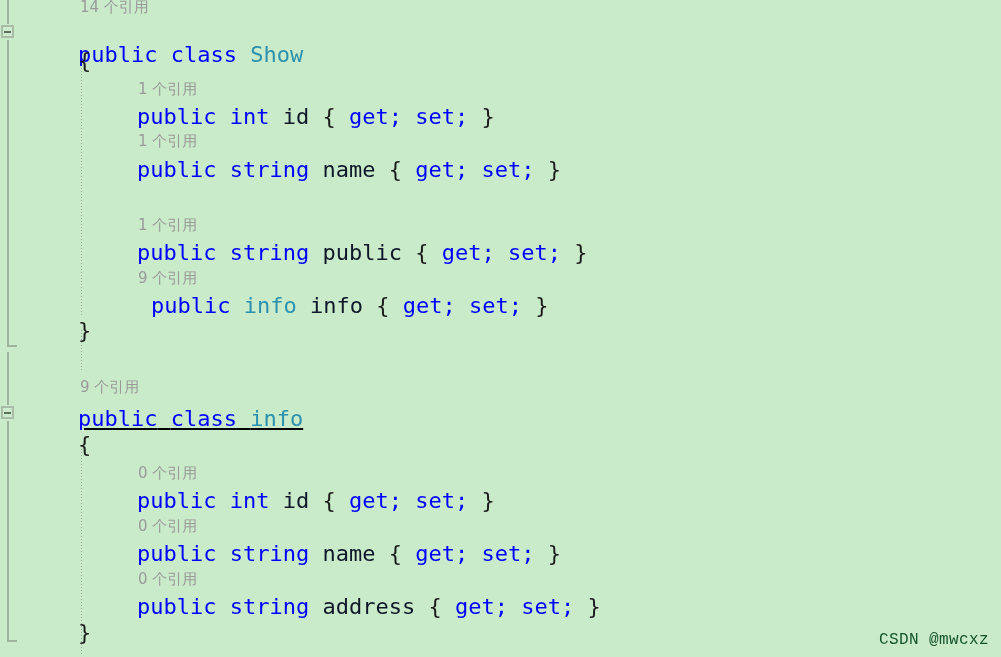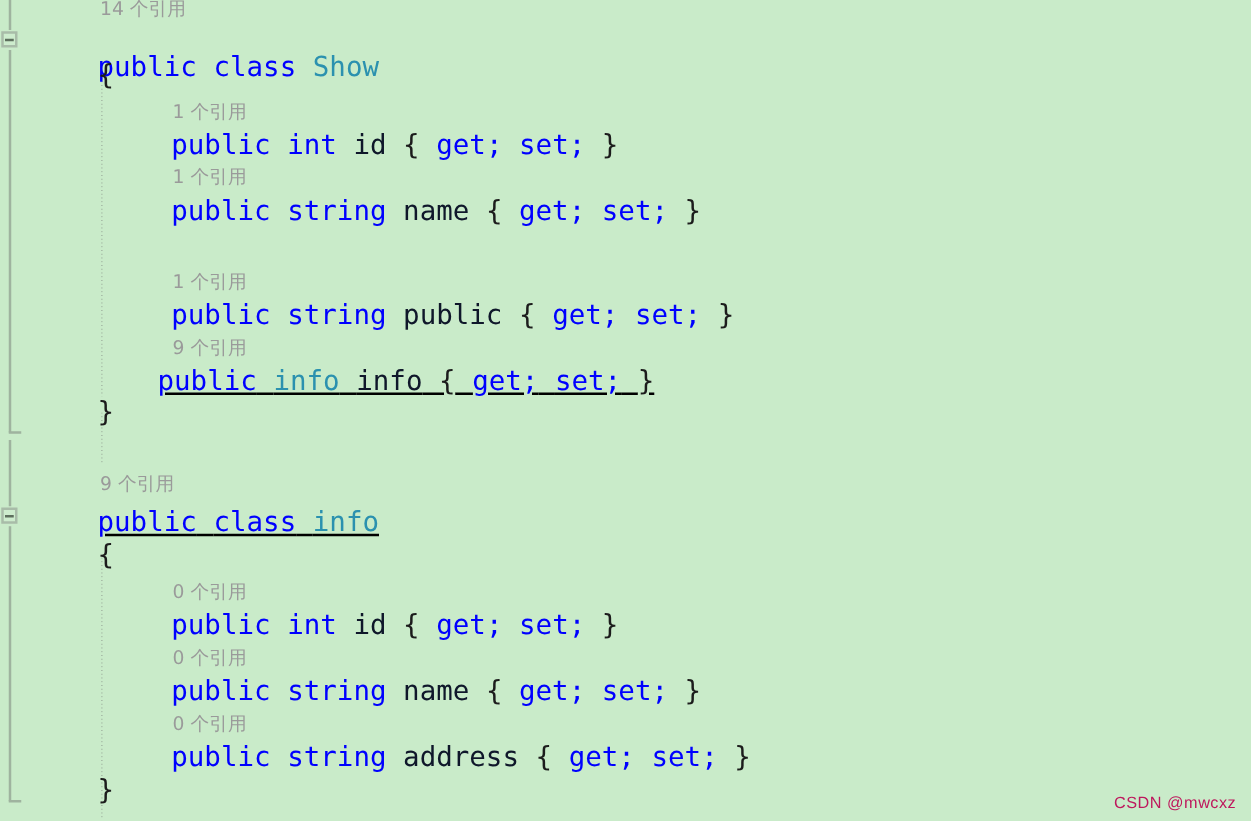--- a/index.html
+++ b/index.html
@@ -84,23 +84,23 @@
   .type { color: #2b91af; }
   .id   { color: #0f172a; }
   .punc { color: #1c1c1c; }
   .brace{ color: #1c1c1c; }
 
   
   #watermark {
     position: absolute;
     right: 12px;
     bottom: 8px;
-    font-family: Liberation Sans, sans-serif;
-    font-size: 13px;
-    color: #be185d;
+    font-family: Liberation Mono, monospace;
+    font-size: 16px;
+    color: #14532d;
     letter-spacing: 0.4px;
     white-space: pre;
   }
 </style>
 </head>
 <body>
 
 <div id="screen">
 
   <div id="outline-margin">
@@ -128,21 +128,21 @@
   <div class="codelens" style="left:138px; top:80px;">1 个引用</div>
   <div class="code-line" style="left:137px; top:104px;"><span class="kw">public</span><span> </span><span class="kw">int</span><span> </span><span class="id">id</span><span> </span><span class="brace">{</span><span> </span><span class="kw">get;</span><span> </span><span class="kw">set;</span><span> </span><span class="brace">}</span></div>
 
   <div class="codelens" style="left:138px; top:132px;">1 个引用</div>
   <div class="code-line" style="left:137px; top:157px;"><span class="kw">public</span><span> </span><span class="kw">string</span><span> </span><span class="id">name</span><span> </span><span class="brace">{</span><span> </span><span class="kw">get;</span><span> </span><span class="kw">set;</span><span> </span><span class="brace">}</span></div>
 
   <div class="codelens" style="left:138px; top:216px;">1 个引用</div>
   <div class="code-line" style="left:137px; top:240px;"><span class="kw">public</span><span> </span><span class="kw">string</span><span> </span><span class="id">public</span><span> </span><span class="brace">{</span><span> </span><span class="kw">get;</span><span> </span><span class="kw">set;</span><span> </span><span class="brace">}</span></div>
 
   <div class="codelens" style="left:138px; top:269px;">9 个引用</div>
-  <div class="code-line" style="left:126px; top:293px;text-decoration:underline;"><span class="kw">public</span><span> </span><span class="type">info</span><span> </span><span class="id">info</span><span> </span><span class="brace">{</span><span> </span><span class="kw">get;</span><span> </span><span class="kw">set;</span><span> </span><span class="brace">}</span></div>
+  <div class="code-line" style="left:151px; top:293px;"><span class="kw">public</span><span> </span><span class="type">info</span><span> </span><span class="id">info</span><span> </span><span class="brace">{</span><span> </span><span class="kw">get;</span><span> </span><span class="kw">set;</span><span> </span><span class="brace">}</span></div>
 
   <div class="code-line" style="left:78px; top:318px;"><span class="brace">}</span></div>
 
   <div class="codelens" style="left:80px; top:378px;">9 个引用</div>
 
   <div class="code-line" style="left:78px; top:406px;text-decoration:underline;"><span class="kw">public</span><span> </span><span class="kw">class</span><span> </span><span class="type">info</span></div>
 
   <div class="code-line" style="left:78px; top:432px;"><span class="brace">{</span></div>
 
   <div class="codelens" style="left:138px; top:464px;">0 个引用</div>

